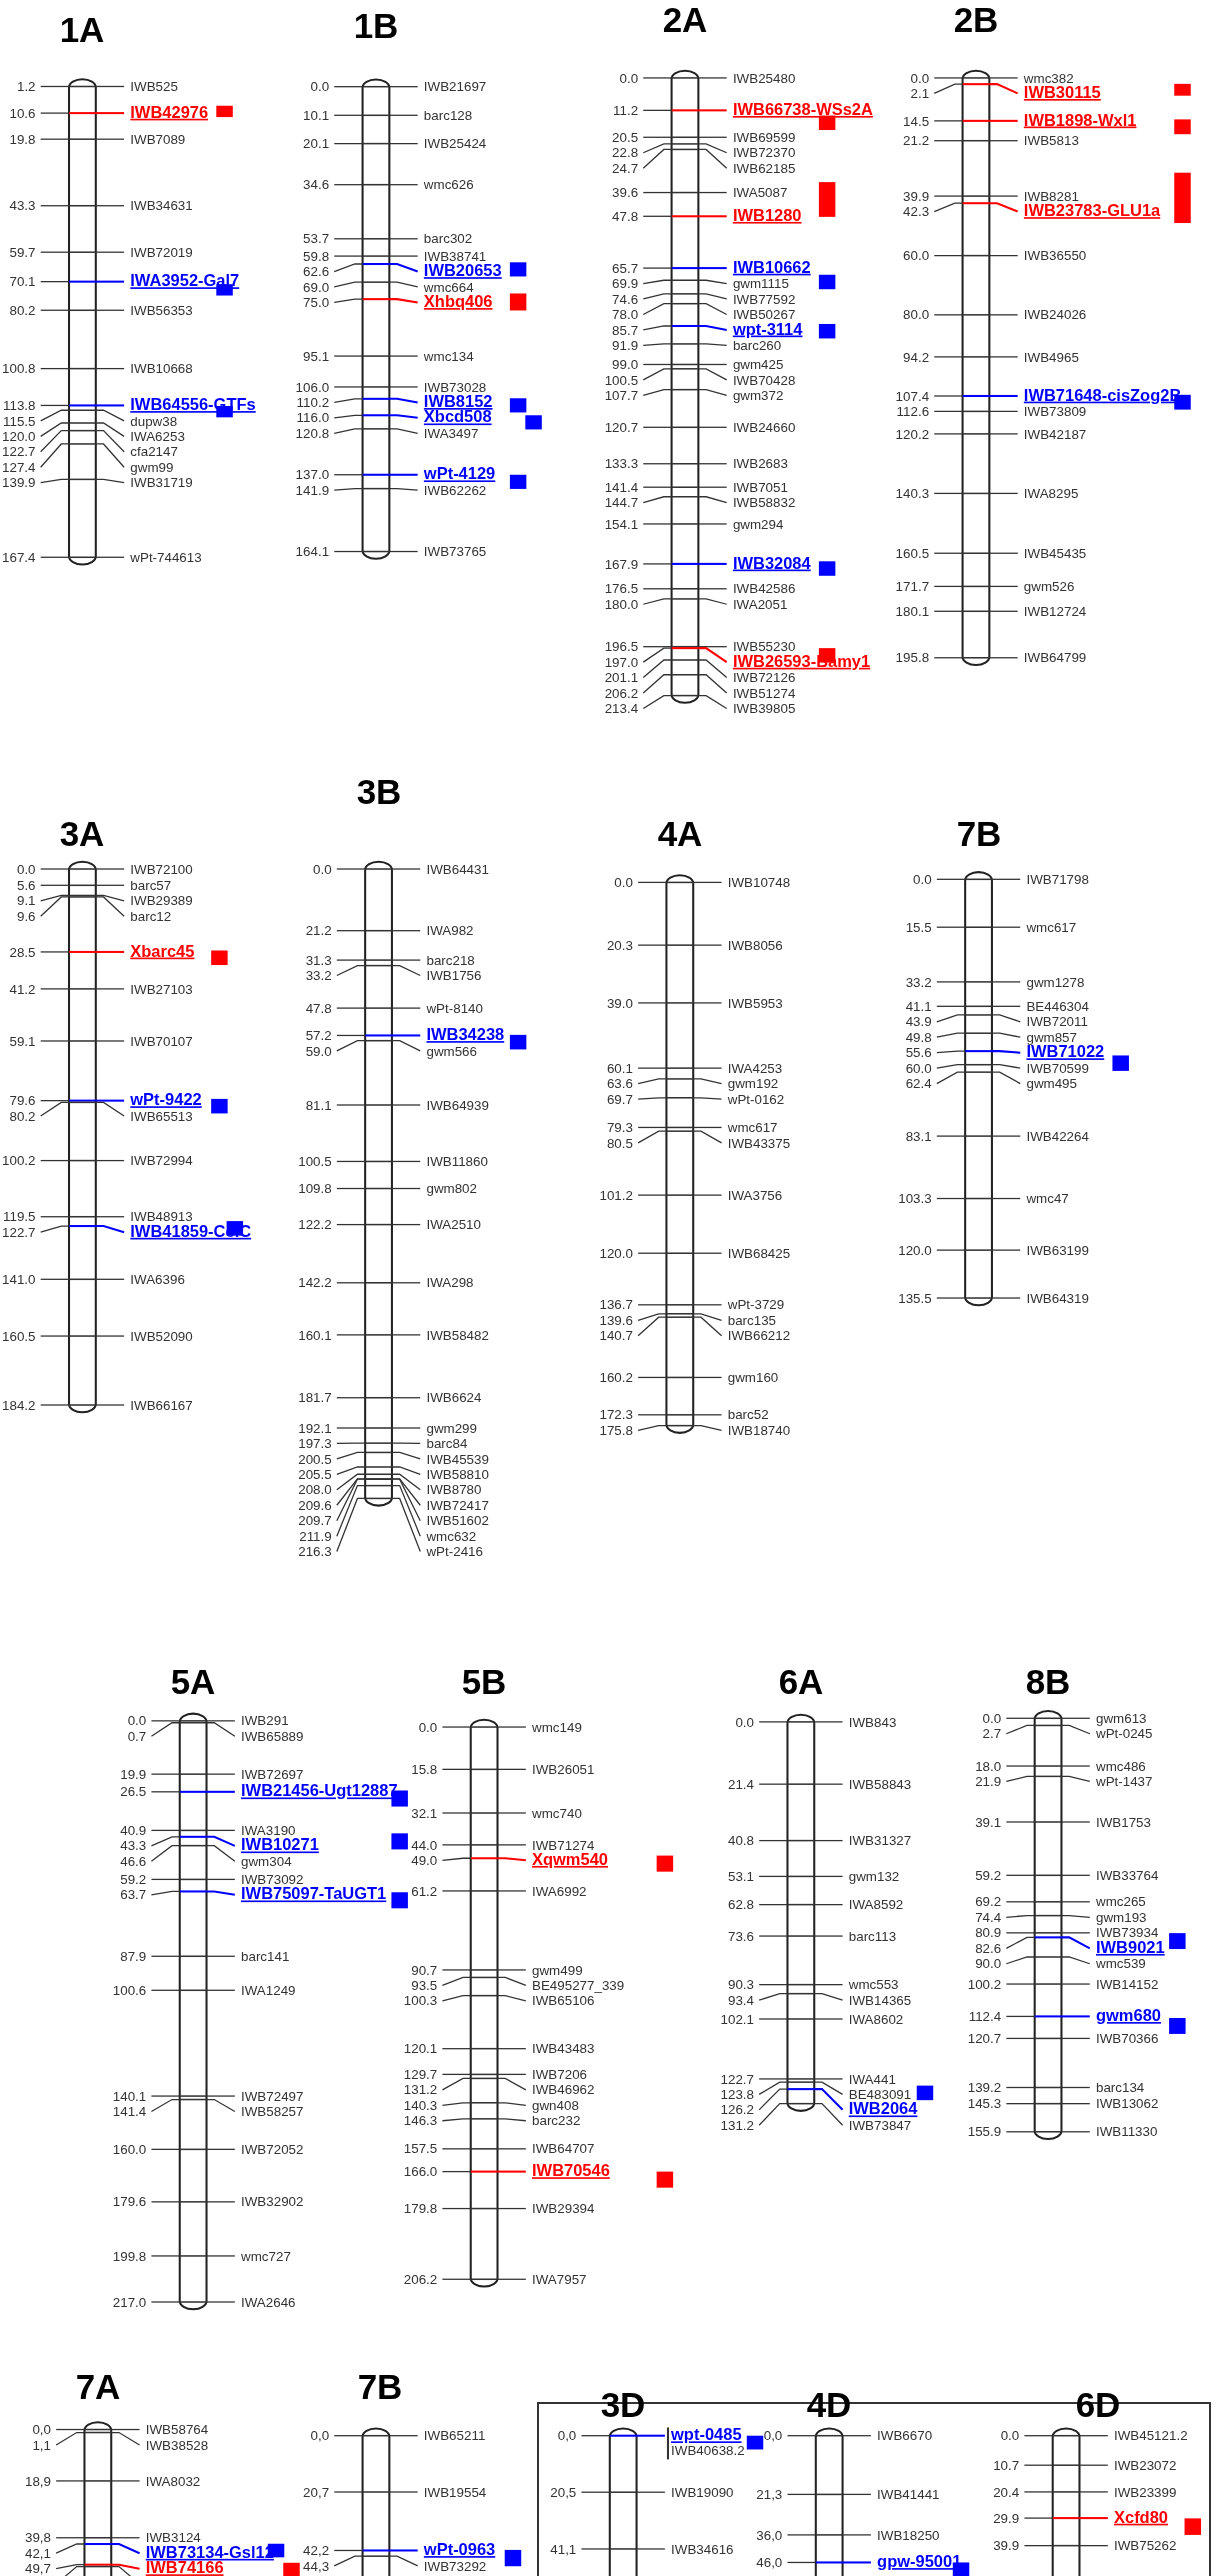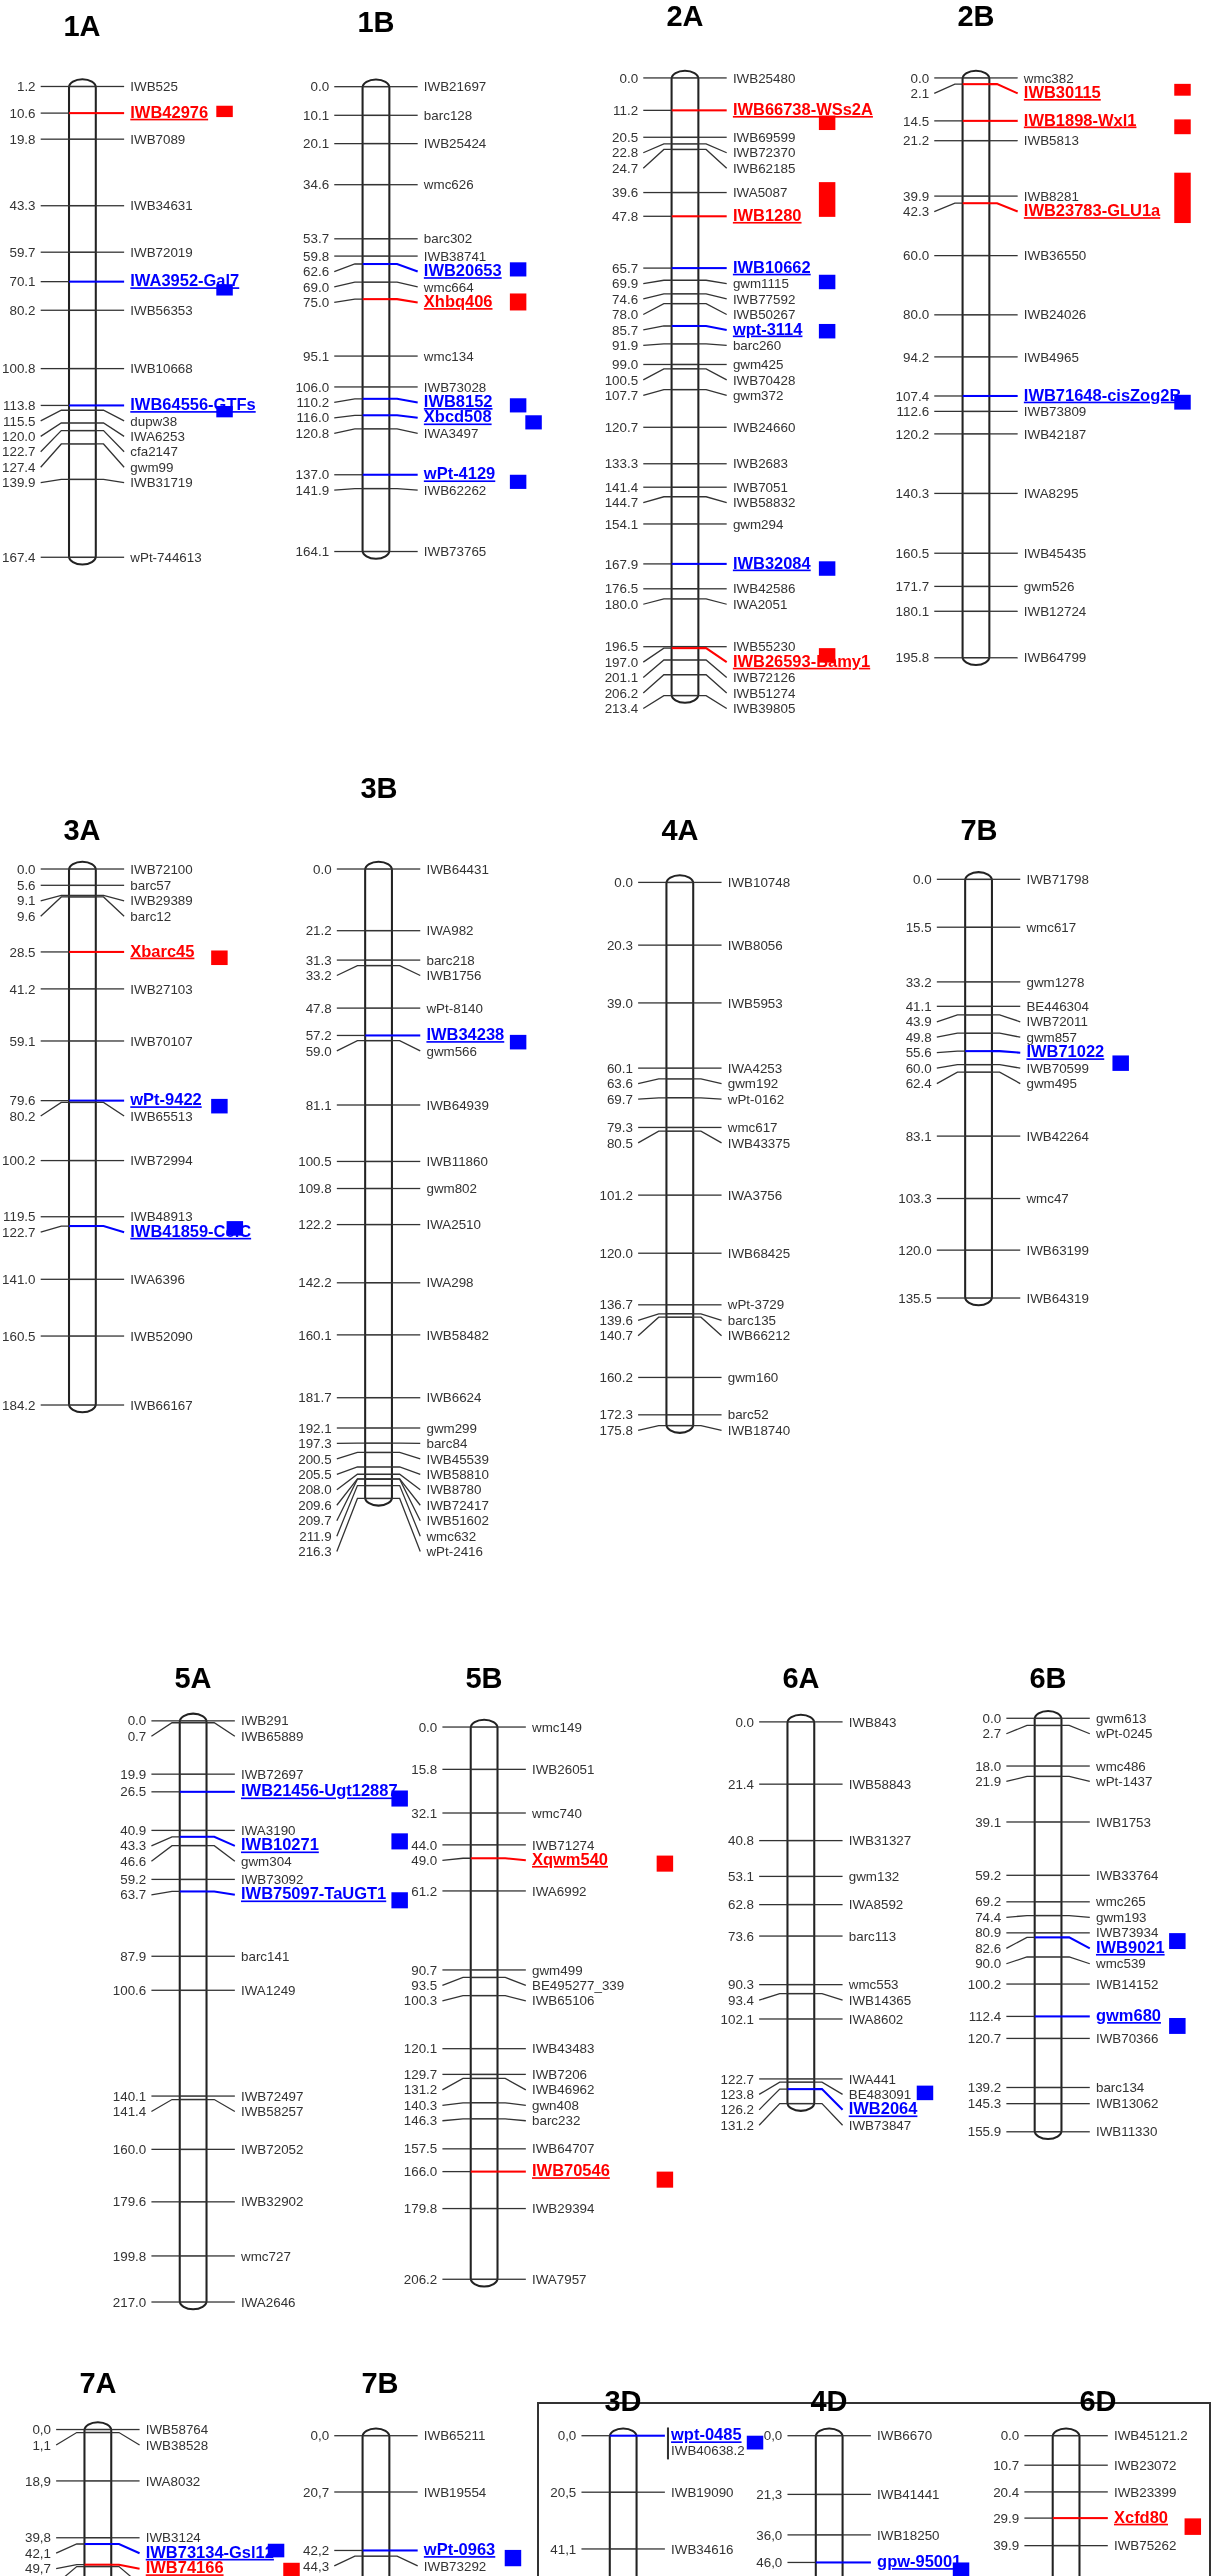--- a/index.html
+++ b/index.html
@@ -1,19 +1,19 @@
 <!DOCTYPE html>
 <html style="font-size:8.2px"><head>
 <meta charset="utf-8">
 <style>
   html, body { margin: 0; padding: 0; background: #ffffff; }
   body { width: 1217px; height: 3023px; position: relative; overflow: hidden;
          font-family: "Liberation Sans", sans-serif; }
   .chrom-title { position: absolute; font-family: "Liberation Sans", sans-serif; font-weight: bold;
-                 font-size: 29px; color: #000; text-align: center; width: 82px; transform: translateX(-41px); }
+                 font-size: 35px; color: #000; text-align: center; width: 82px; transform: translateX(-41px); }
   svg text { font-family: "Liberation Sans", sans-serif; }
   .dgenome-box { position: absolute; border: 2.1px solid #333; box-sizing: border-box; }
 </style>
 </head>
 <body>
 
 <div id="figure">
     <div class="dgenome-box" style="left: 537px; top: 2402px; width: 674px; height: 616px;"></div>
     <svg width="1217" height="3023" style="position: absolute; left: 0px; top: 0px;" viewBox="0 0 2363 5867">
       <g>
@@ -2131,20 +2131,20 @@
     <div class="chrom-title" style="left: 376px; top: 6px;">1B</div>
     <div class="chrom-title" style="left: 685px; top: 0px;">2A</div>
     <div class="chrom-title" style="left: 976px; top: 0px;">2B</div>
     <div class="chrom-title" style="left: 82px; top: 814px;">3A</div>
     <div class="chrom-title" style="left: 379px; top: 772px;">3B</div>
     <div class="chrom-title" style="left: 680px; top: 814px;">4A</div>
     <div class="chrom-title" style="left: 979px; top: 814px;">7B</div>
     <div class="chrom-title" style="left: 193px; top: 1662px;">5A</div>
     <div class="chrom-title" style="left: 484px; top: 1662px;">5B</div>
     <div class="chrom-title" style="left: 801px; top: 1662px;">6A</div>
-    <div class="chrom-title" style="left: 1048px; top: 1662px;">6B</div>
+    <div class="chrom-title" style="left: 1048px; top: 1662px;">8B</div>
     <div class="chrom-title" style="left: 98px; top: 2367px;">7A</div>
     <div class="chrom-title" style="left: 380px; top: 2367px;">7B</div>
     <div class="chrom-title" style="left: 623px; top: 2385px;">3D</div>
     <div class="chrom-title" style="left: 829px; top: 2385px; text-align: center;">4D</div>
     <div class="chrom-title" style="left: 1098px; top: 2385px;">6D</div>
   </div>
 
 
 </body></html>

